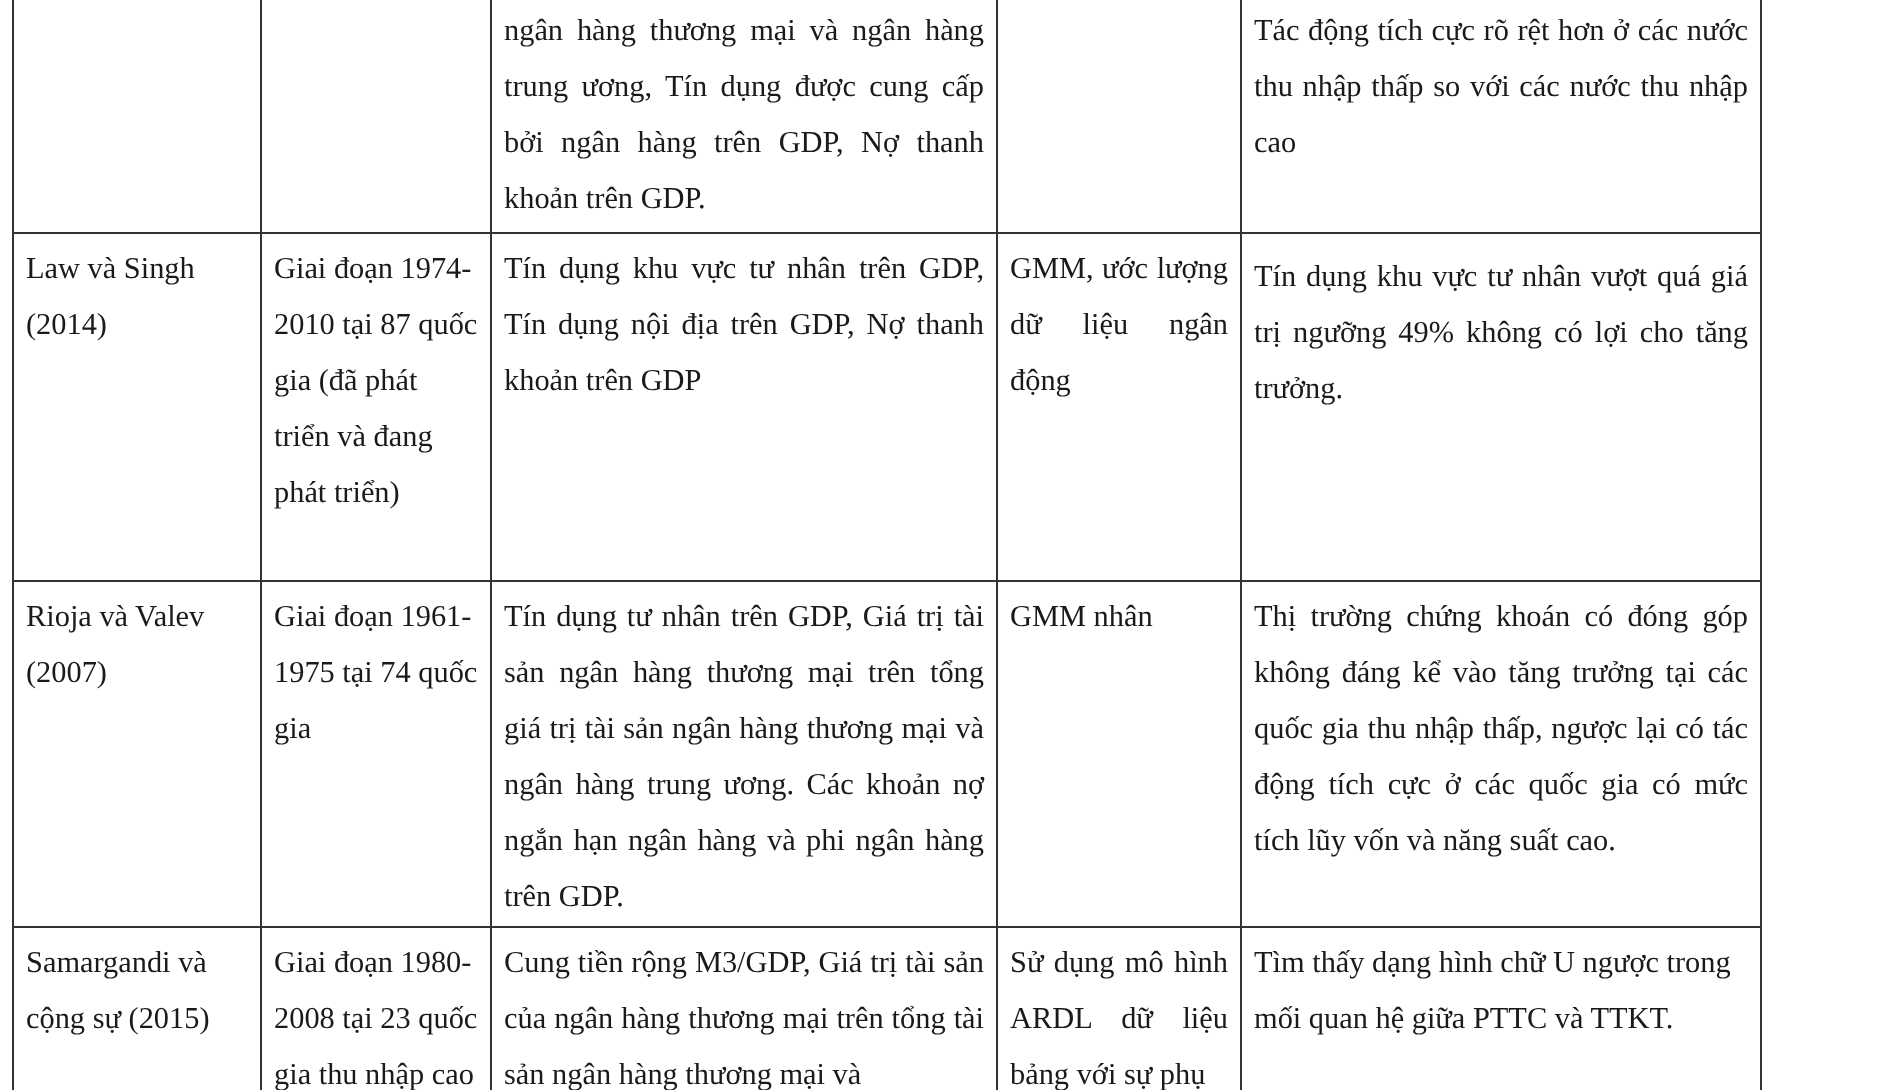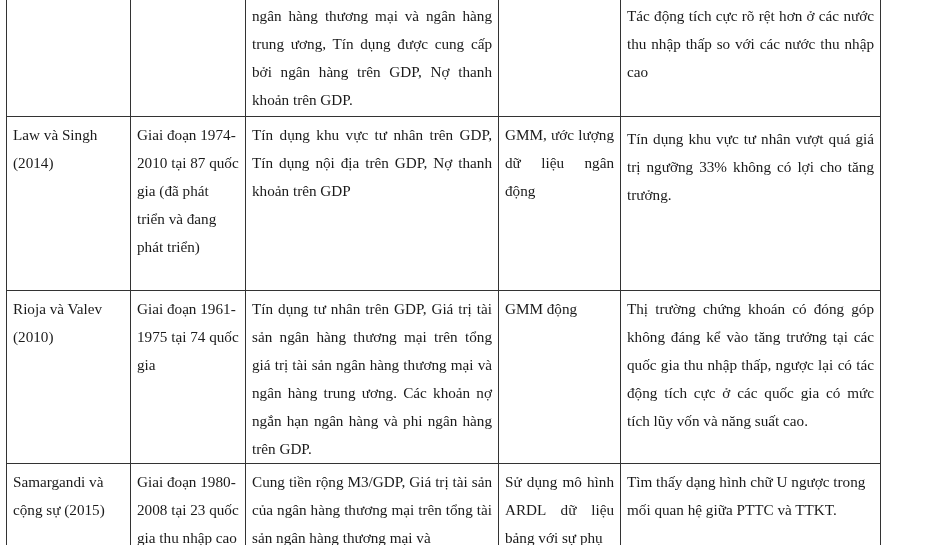--- a/index.html
+++ b/index.html
@@ -44,27 +44,27 @@
     <td></td>
     <td class="j">ngân hàng thương mại và ngân hàng trung ương, Tín dụng được cung cấp bởi ngân hàng trên GDP, Nợ thanh khoản trên GDP.</td>
     <td class="j"></td>
     <td class="j">Tác động tích cực rõ rệt hơn ở các nước thu nhập thấp so với các nước thu nhập cao</td>
   </tr>
   <tr class="r1">
     <td>Law và Singh (2014)</td>
     <td>Giai đoạn 1974-2010 tại 87 quốc gia (đã phát triển và đang phát triển)</td>
     <td class="j">Tín dụng khu vực tư nhân trên GDP, Tín dụng nội địa trên GDP, Nợ thanh khoản trên GDP</td>
     <td class="j">GMM, ước lượng dữ liệu ngân động</td>
-    <td class="j res">Tín dụng khu vực tư nhân vượt quá giá trị ngưỡng 33% không có lợi cho tăng trưởng.</td>
+    <td class="j res">Tín dụng khu vực tư nhân vượt quá giá trị ngưỡng 49% không có lợi cho tăng trưởng.</td>
   </tr>
   <tr class="r2">
-    <td>Rioja và Valev (2010)</td>
+    <td>Rioja và Valev (2007)</td>
     <td>Giai đoạn 1961-1975 tại 74 quốc gia</td>
     <td class="j">Tín dụng tư nhân trên GDP, Giá trị tài sản ngân hàng thương mại trên tổng giá trị tài sản ngân hàng thương mại và ngân hàng trung ương. Các khoản nợ ngắn hạn ngân hàng và phi ngân hàng trên GDP.</td>
-    <td>GMM động</td>
+    <td>GMM nhân</td>
     <td class="j">Thị trường chứng khoán có đóng góp không đáng kể vào tăng trưởng tại các quốc gia thu nhập thấp, ngược lại có tác động tích cực ở các quốc gia có mức tích lũy vốn và năng suất cao.</td>
   </tr>
   <tr class="r3">
     <td>Samargandi và cộng sự (2015)</td>
     <td>Giai đoạn 1980-2008 tại 23 quốc gia thu nhập cao</td>
     <td class="j">Cung tiền rộng M3/GDP, Giá trị tài sản của ngân hàng thương mại trên tổng tài sản ngân hàng thương mại và</td>
     <td class="j">Sử dụng mô hình ARDL dữ liệu bảng với sự phụ</td>
     <td>Tìm thấy dạng hình chữ U ngược trong mối quan hệ giữa PTTC và TTKT.</td>
   </tr>
 </tbody>

